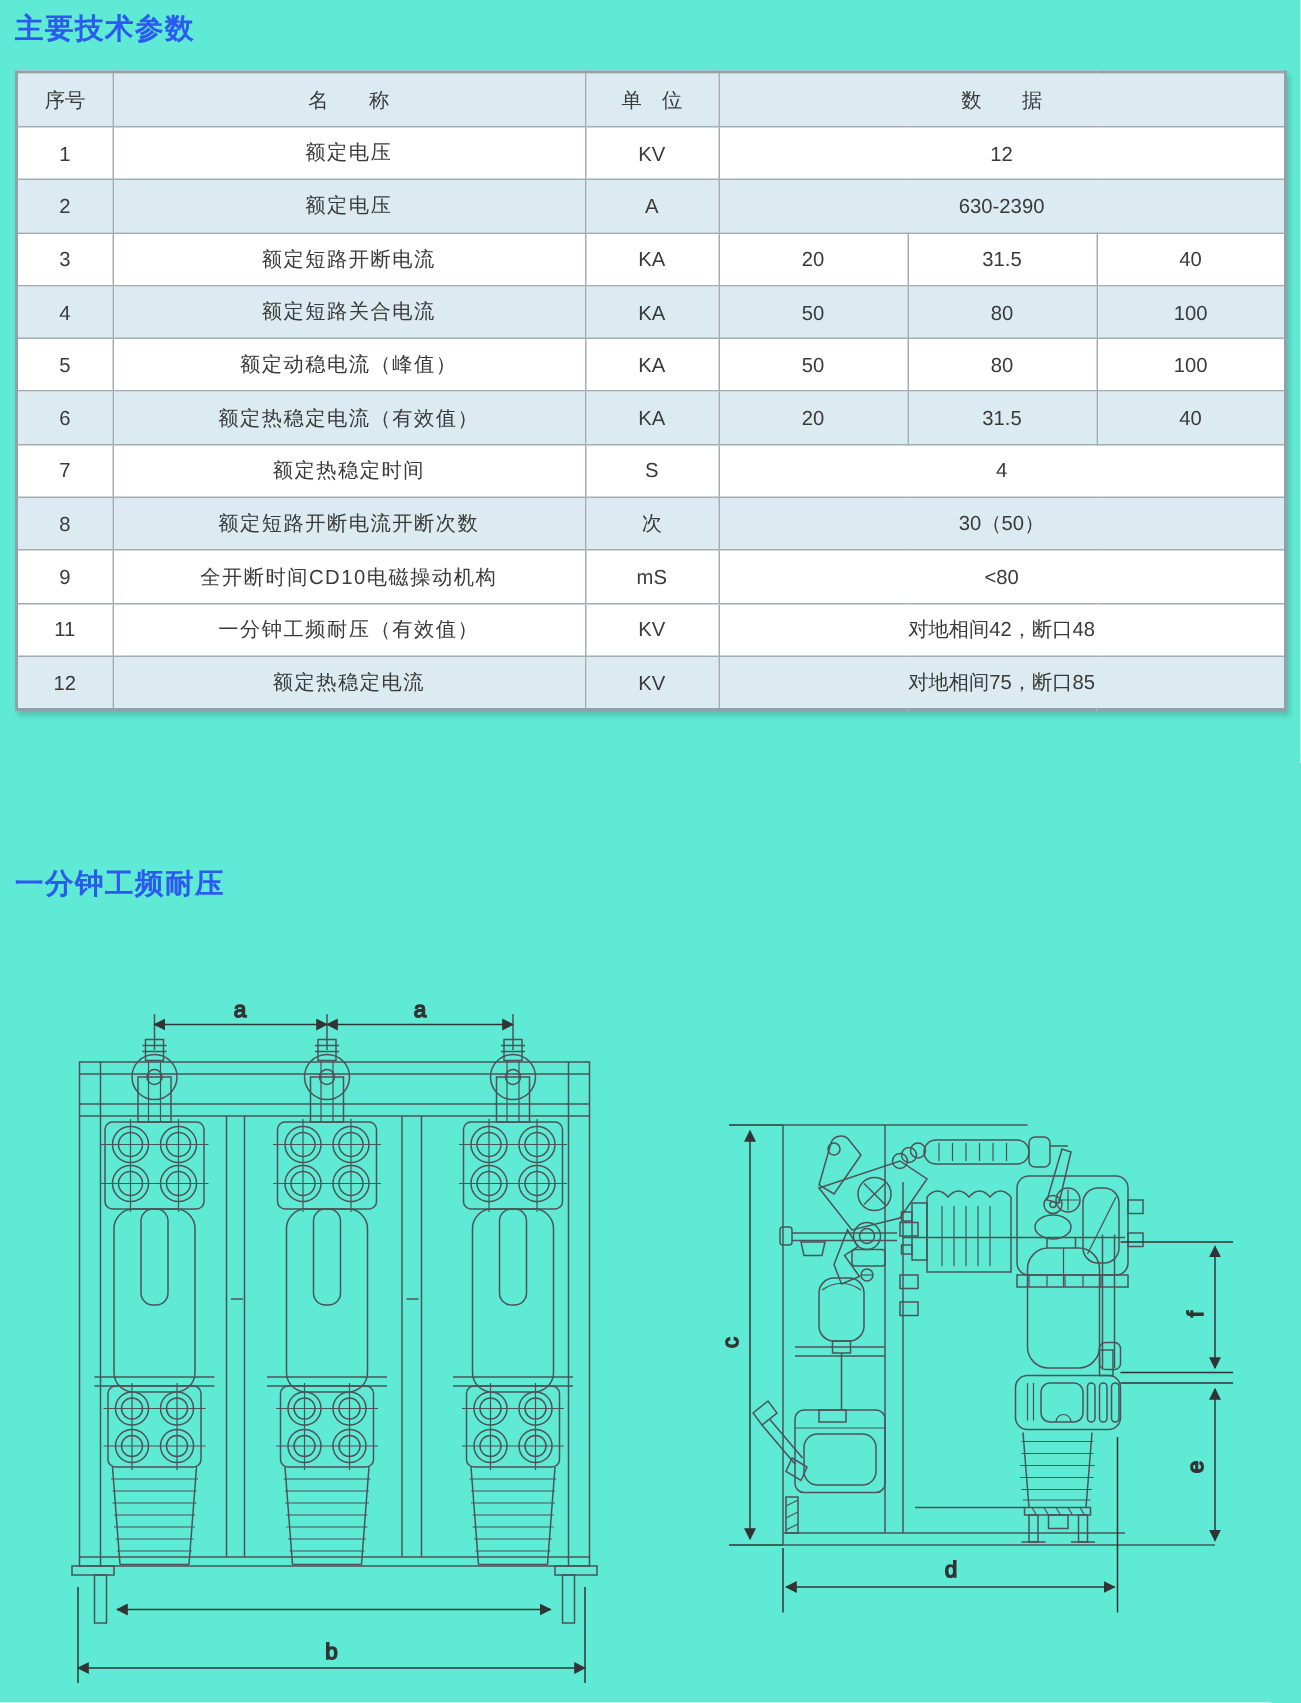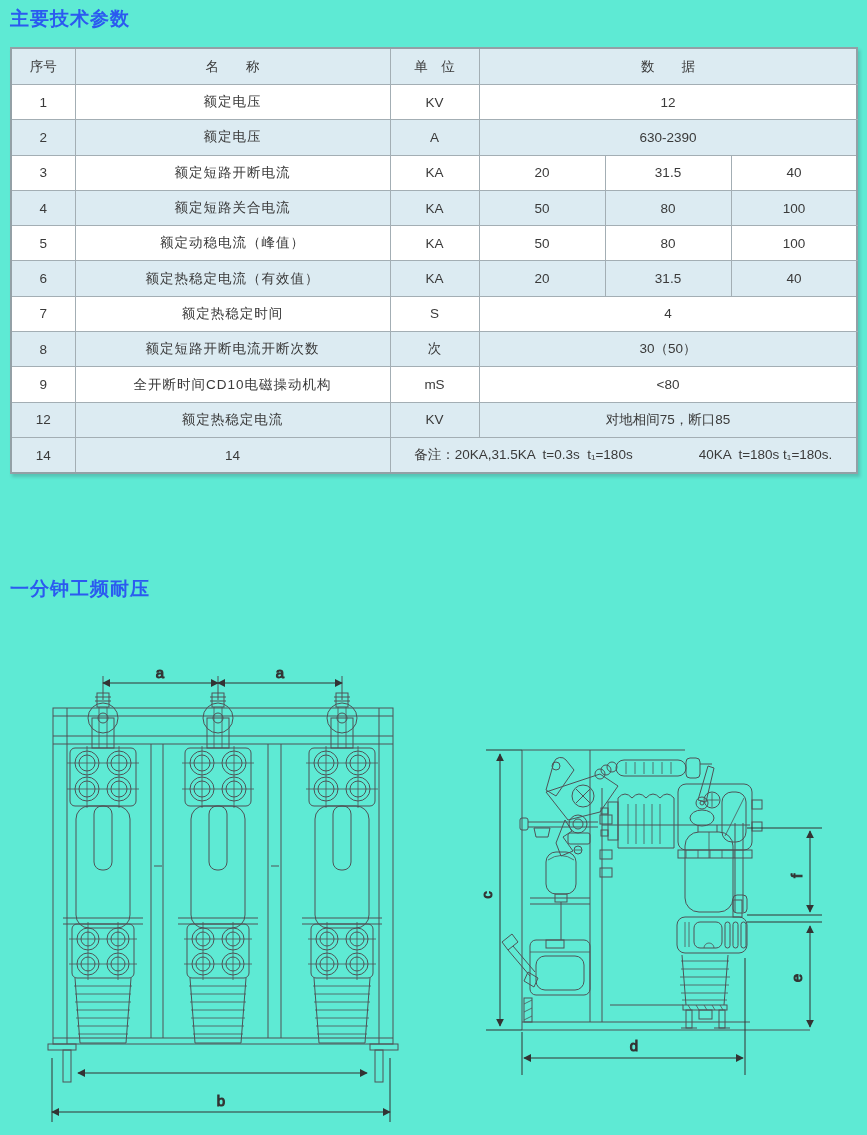--- a/index.html
+++ b/index.html
@@ -114,32 +114,31 @@
         <td class="name">额定短路开断电流开断次数</td>
         <td>次</td>
         <td colspan="3">30（50）</td>
       </tr>
       <tr>
         <td>9</td>
         <td class="name">全开断时间CD10电磁操动机构</td>
         <td>mS</td>
         <td colspan="3">&lt;80</td>
       </tr>
+      <tr>
+        <td>11</td>
+        <td class="name">一分钟工频耐压（有效值）</td>
+        <td>KV</td>
+        <td colspan="3">对地相间42，断口48</td>
+      </tr>
       <tr class="blue">
         <td>12</td>
         <td class="name">额定热稳定电流</td>
         <td>KV</td>
         <td colspan="3">对地相间75，断口85</td>
-      </tr>
-      <tr class="blue">
-        <td>14</td>
-          <td>14</td>
-        <td class="remark" colspan="5">
-          <span class="part1">备注：20KA,31.5KA  t=0.3s  t₁=180s</span><span class="part2">40KA  t=180s t₁=180s.</span>
-        </td>
       </tr>
     </tbody>
   </table>
 
   <h2 class="section-title" id="title2">一分钟工频耐压</h2>
 
   <svg style="left:10px;top:660px;" width="430" height="472" viewBox="0 0 430 472">
     <defs>
       <marker id="ah" viewBox="0 0 10 10" refX="9" refY="5" markerWidth="8" markerHeight="8" orient="auto-start-reverse">
         <path d="M0,0 L10,5 L0,10 z" style="fill:#333;stroke:none"></path>

